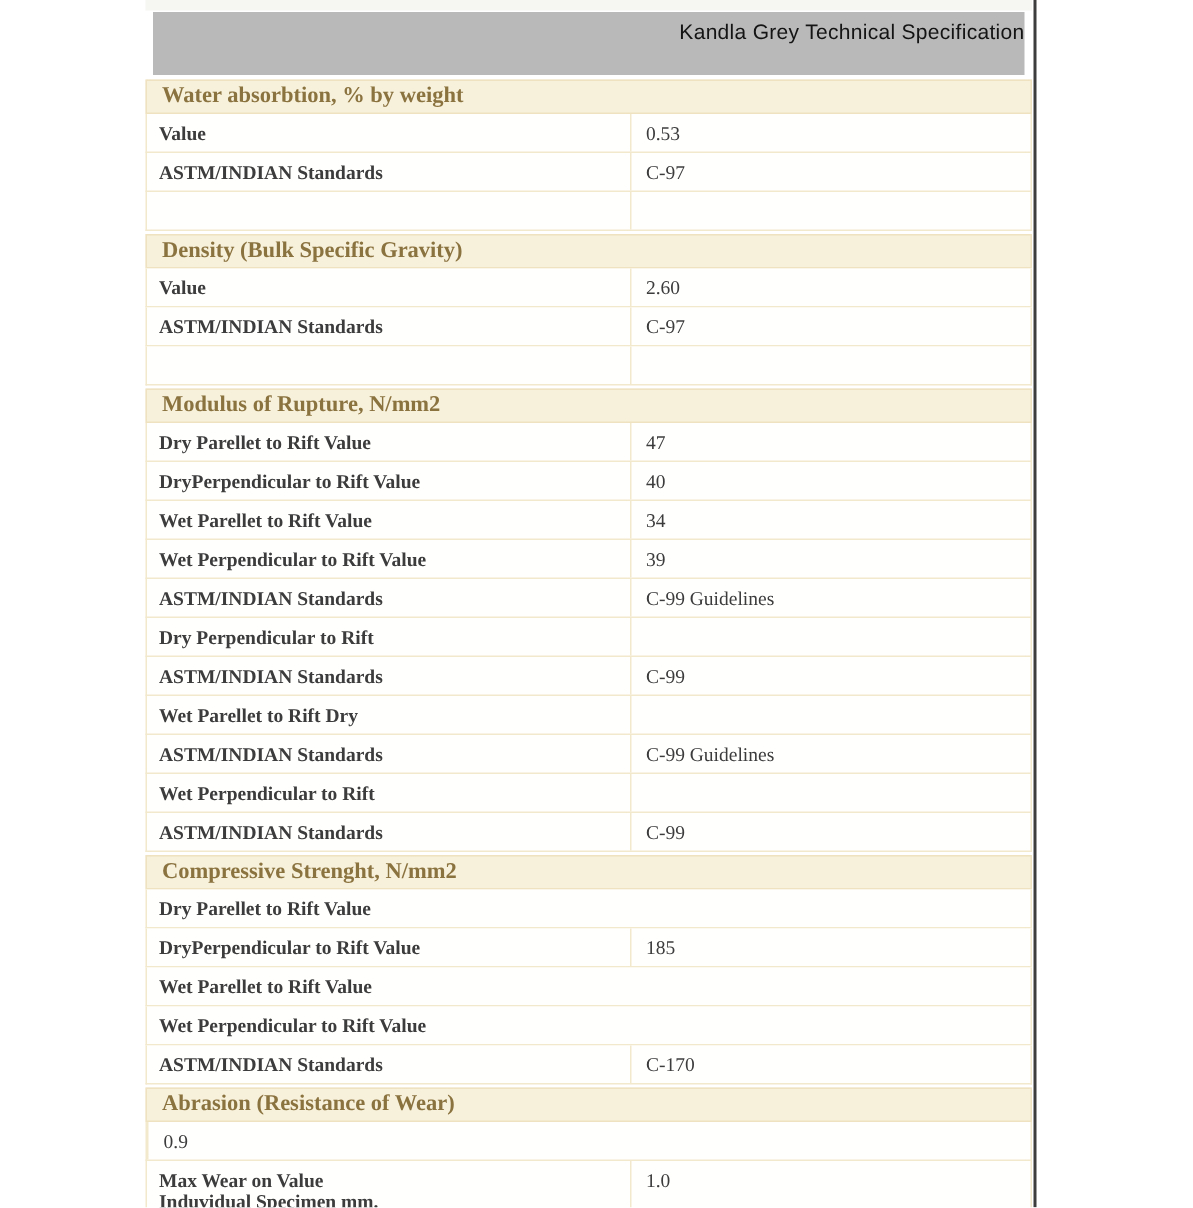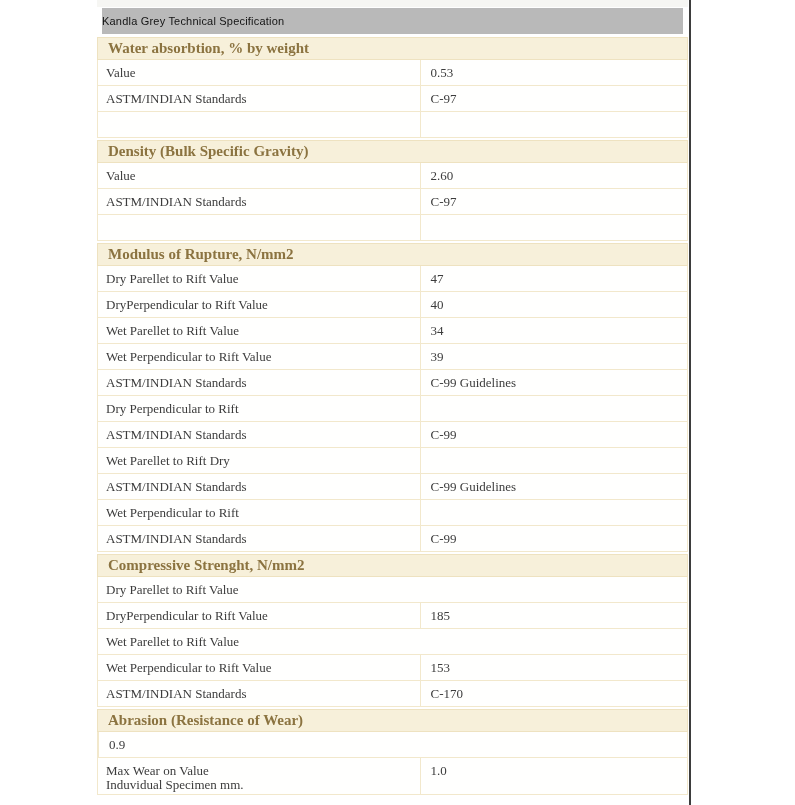--- a/index.html
+++ b/index.html
@@ -28,27 +28,27 @@
     left: 97px;
     top: 0;
     width: 591px;
   }
   .top-strip {
     height: 7px;
     background: var(--top-strip-bg, #f6f6f3);
   }
   .title-bar {
     margin: 1px 5px 3px 5px;
-    height: 26px;
+    height: 42px;
     line-height: 26px;
     background: var(--title-bar-bg, #b9b9b9);
     color: var(--title-text, #141414);
-    text-align: left;
+    text-align: right;
     font-family: "Liberation Sans", sans-serif;
-    font-size: 11px;
+    font-size: 14px;
     letter-spacing: 0.2px;
   }
   .spec-table {
     width: 100%;
   }
   .section-header {
     box-sizing: border-box;
     width: 100%;
     height: 23px;
     line-height: 21px;
@@ -73,21 +73,21 @@
     border-bottom: 1px solid var(--border-tan-light, #f2e8cc);
   }
   .spec-row.tall { min-height: 33px; }
   .cell {
     box-sizing: border-box;
     padding: 6px 8px 2px 8px;
     font-size: 13px;
     line-height: 14px;
     color: var(--body-text, #3c3c3c);
   }
-  .label-cell { width: 54.6%; }
+  .label-cell { width: 54.6%; font-weight: bold; }
   .value-cell {
     width: 45.4%;
     border-left: 1px solid var(--border-tan-light, #f2e8cc);
     padding-left: 10px;
   }
 </style>
 </head>
 <body>
 
 <div class="page">
@@ -214,21 +214,20 @@
         </div>
         <div class="spec-row">
           <div class="cell label-cell">
             <div>Wet Parellet to Rift Value</div>
           </div>
         </div>
         <div class="spec-row">
           <div class="cell label-cell">
             <div>Wet Perpendicular to Rift Value</div>
           </div>
-          <div class="cell value-cell">153</div>
         </div>
         <div class="spec-row">
           <div class="cell label-cell">
             <div>ASTM/INDIAN Standards</div>
           </div>
           <div class="cell value-cell">C-170</div>
         </div>
         <div class="section-header">Abrasion (Resistance of Wear)</div>
         <div class="spec-row">
           <div class="cell value-cell">0.9</div>

